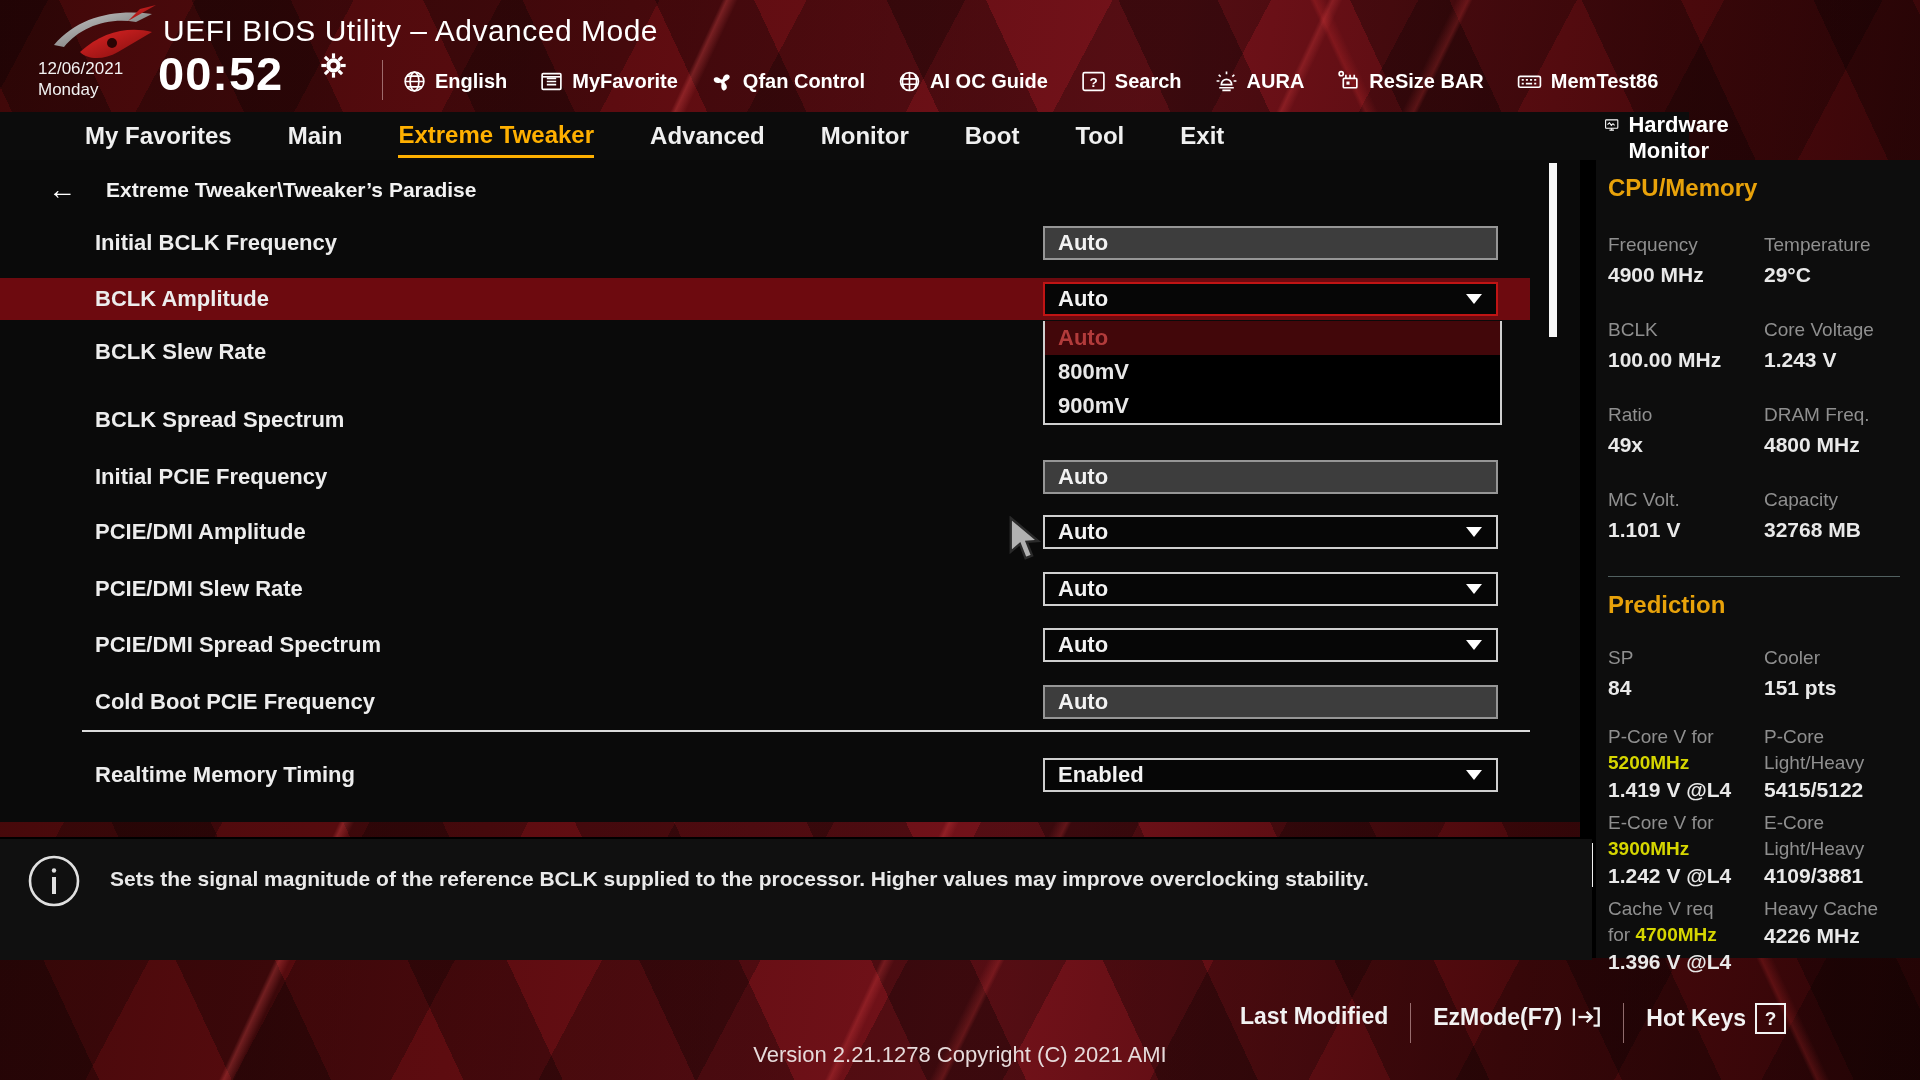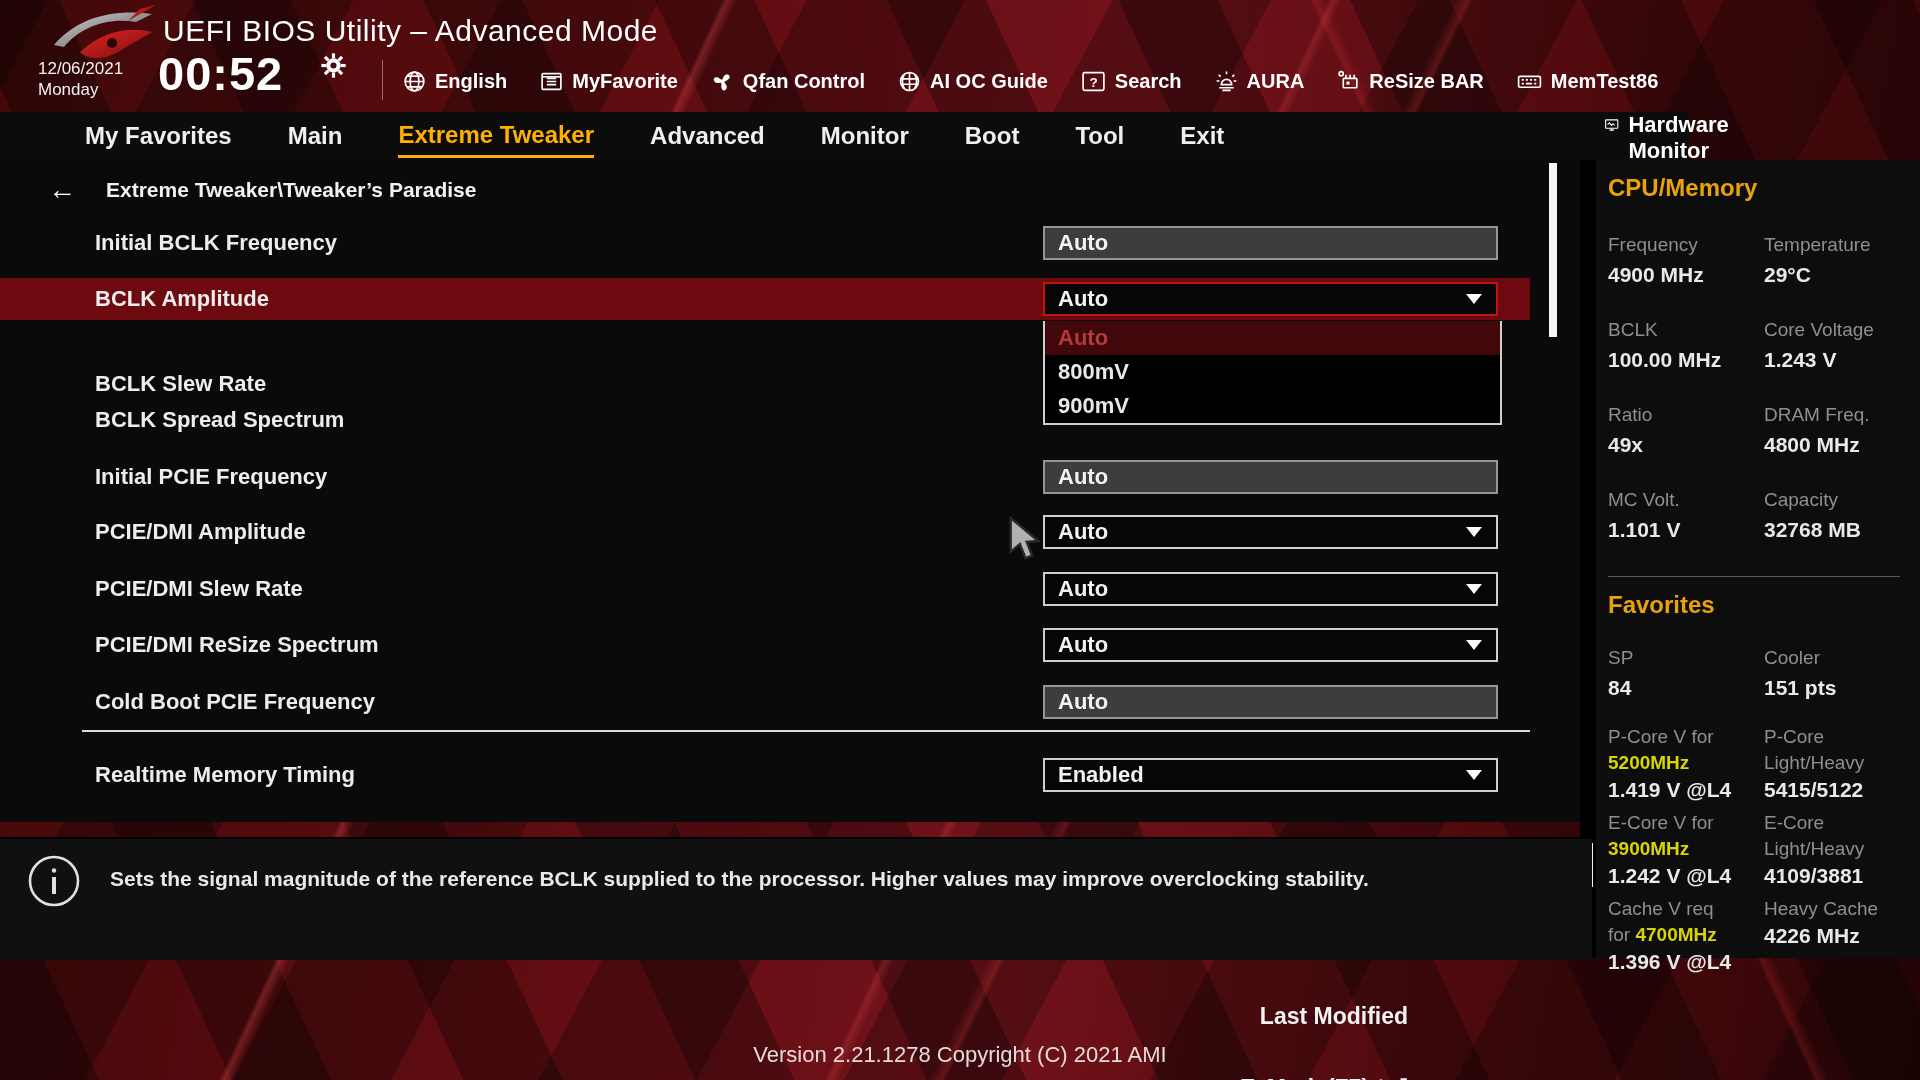--- a/index.html
+++ b/index.html
@@ -67,21 +67,21 @@
   .shead{font-size:24px;font-weight:bold;color:#e8a20a;margin:14px 0 0 2px;}
   .stats{display:grid;grid-template-columns:156px 1fr;row-gap:30px;margin-top:30px;margin-left:2px;}
   .stat .sl{font-size:19px;color:#8f8f8f;line-height:26px;}
   .stat .sv{font-size:21px;font-weight:bold;color:#e9e9e9;margin-top:5px;}
   .stats.tight{row-gap:8px;margin-top:24px;}
   .stats.tight .stat .sv{margin-top:2px;}
   .yel{color:#d6d600;font-weight:bold;}
   #sidehr{border:none;border-top:1px solid #516060;margin:34px 2px 6px 2px;}
 
   
-  #statusbar{position:absolute;left:1240px;top:1003px;height:38px;display:flex;align-items:flex-end;gap:22px;flex-direction:column;}
+  #statusbar{position:absolute;left:1240px;top:1003px;height:38px;display:flex;align-items:flex-start;gap:22px;}
   #statusbar .fitem{display:flex;align-items:center;gap:9px;font-size:23px;font-weight:bold;color:#f2f2f2;white-space:nowrap;}
   #statusbar .sep{width:1px;height:40px;background:#d8b0b0;opacity:.6;}
   .qbox{display:inline-flex;align-items:center;justify-content:center;width:27px;height:27px;border:2px solid #f2f2f2;font-size:19px;font-weight:bold;color:#f2f2f2;}
   #version{position:absolute;left:0;top:1042px;width:1920px;text-align:center;font-size:22px;color:#e6dada;}
 
   
   #cursor{position:absolute;left:1008px;top:516px;z-index:9;}
 </style>
 </head>
 <body>
@@ -230,21 +230,21 @@
   </div>
 
   <div class="srow hl" style="top:278px;height:42px">
     <span class="slabel">BCLK Amplitude</span>
     <div class="ctl select open">
       <span class="cval">Auto</span>
       <span class="caret"></span>
     </div>
   </div>
 
-  <div class="srow" style="top:366px">
+  <div class="srow" style="top:334px">
     <span class="slabel">BCLK Slew Rate</span>
   </div>
 
   <div class="srow" style="top:402px">
     <span class="slabel">BCLK Spread Spectrum</span>
   </div>
 
   <div id="droplist">
     <div class="opt sel">Auto</div>
     <div class="opt">800mV</div>
@@ -268,21 +268,21 @@
 
   <div class="srow" style="top:571px">
     <span class="slabel">PCIE/DMI Slew Rate</span>
     <div class="ctl select">
       <span class="cval">Auto</span>
       <span class="caret"></span>
     </div>
   </div>
 
   <div class="srow" style="top:627px">
-    <span class="slabel">PCIE/DMI ReSize Spectrum</span>
+    <span class="slabel">PCIE/DMI Spread Spectrum</span>
     <div class="ctl select">
       <span class="cval">Auto</span>
       <span class="caret"></span>
     </div>
   </div>
 
   <div class="srow" style="top:684px">
     <span class="slabel">Cold Boot PCIE Frequency</span>
     <div class="ctl input">
       <span class="cval">Auto</span>
@@ -344,21 +344,21 @@
         <div class="sv">1.101 V</div>
       </div>
       <div class="stat">
         <div class="sl">Capacity</div>
         <div class="sv">32768 MB</div>
       </div>
     </div>
 
     <hr id="sidehr">
 
-    <div class="shead">Favorites</div>
+    <div class="shead">Prediction</div>
 
     <div class="stats" style="margin-top:26px;row-gap:26px">
       <div class="stat">
         <div class="sl">SP</div>
         <div class="sv">84</div>
       </div>
       <div class="stat">
         <div class="sl">Cooler</div>
         <div class="sv">151 pts</div>
       </div>

